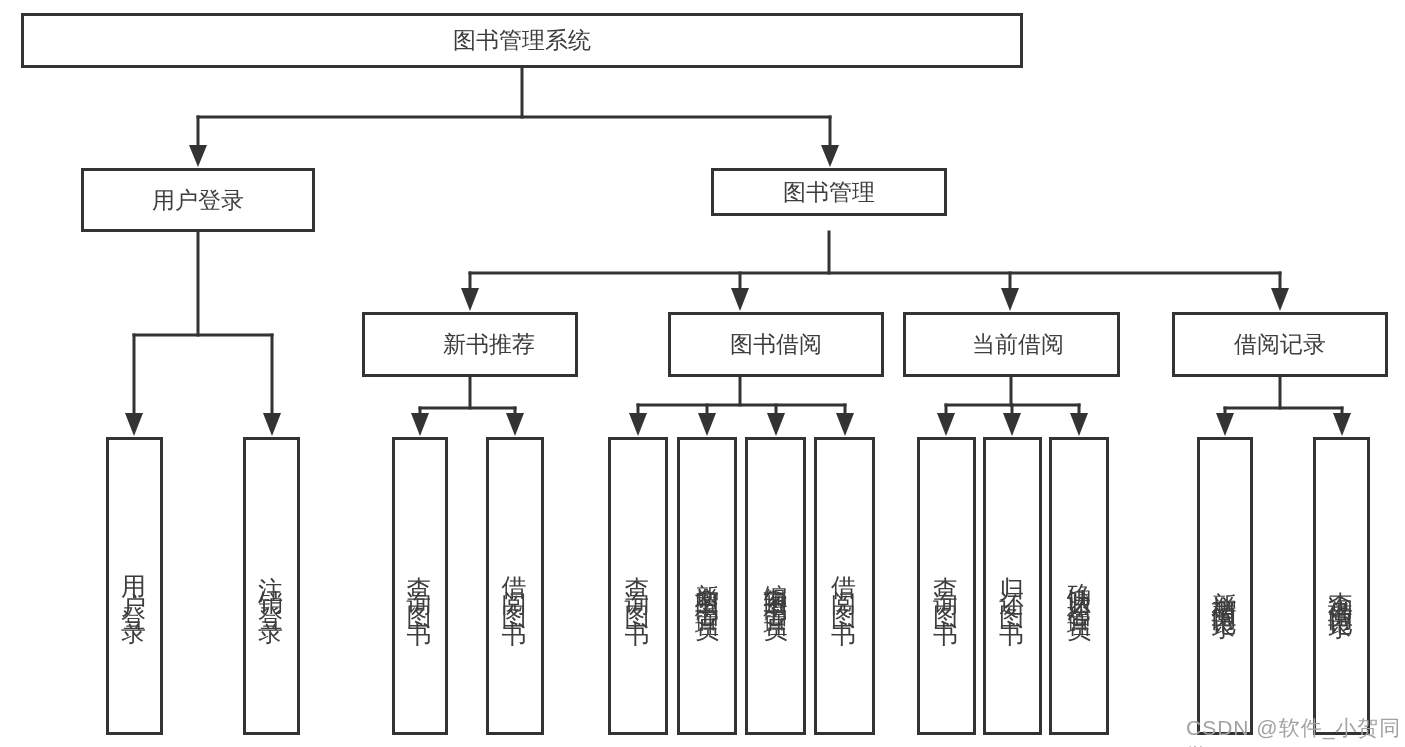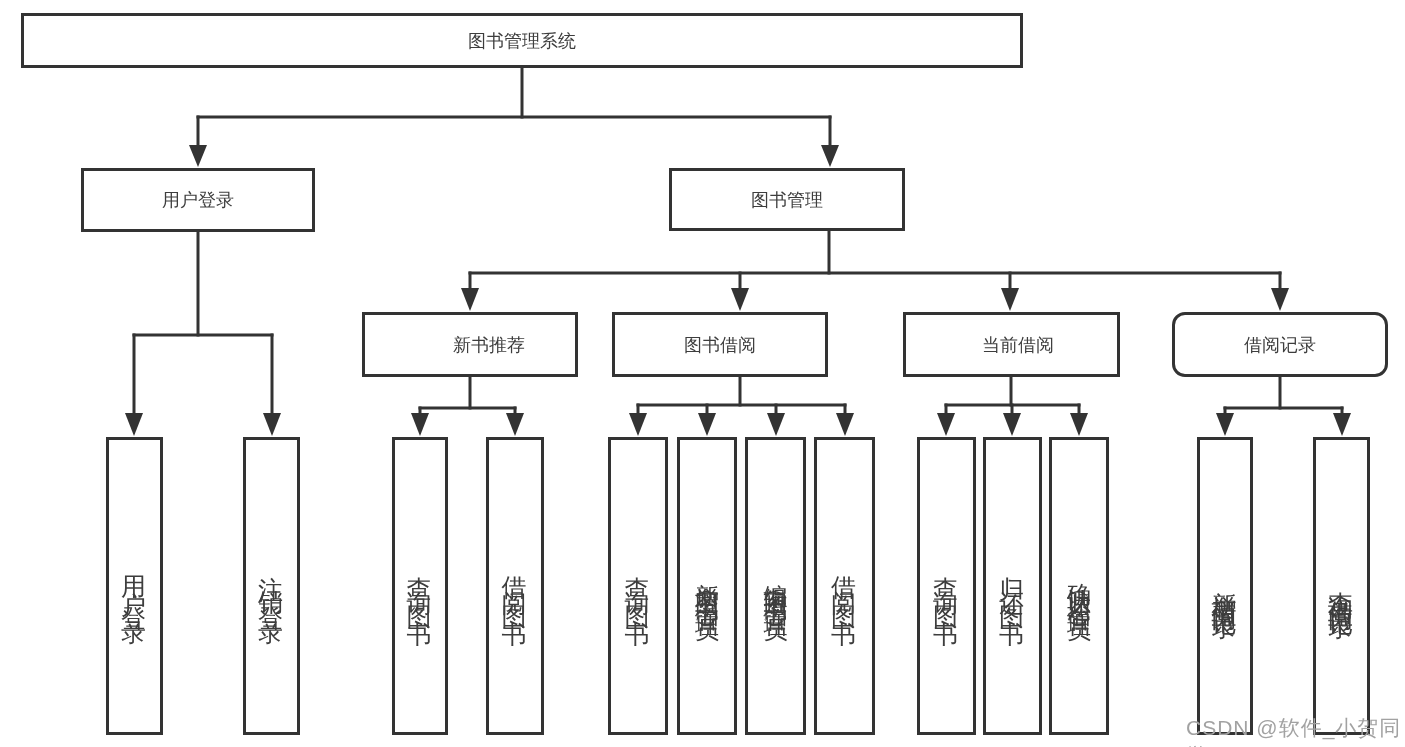--- a/index.html
+++ b/index.html
@@ -11,21 +11,21 @@
     overflow:hidden;
   }
   .wires{position:absolute;left:0;top:0;width:1405px;height:747px;}
   .node{
     position:absolute;
     box-sizing:border-box;
     border:3px solid #333333;
     background:#ffffff;
     display:flex;align-items:center;justify-content:center;
     color:#3d3d3d;
-    font-size:18px;
+    font-size:23px;
     z-index:2;
   }
   .leaf{
     position:absolute;
     box-sizing:border-box;
     border:3px solid #333333;
     background:#ffffff;
     top:437px;height:298px;
     display:flex;align-items:center;justify-content:center;
     color:#3d3d3d;
@@ -128,26 +128,26 @@
         <polygon points="1216,413 1234,413 1225,436" stroke="none"></polygon>
         <line x1="1342" y1="408" x2="1342" y2="414"></line>
         <polygon points="1333,413 1351,413 1342,436" stroke="none"></polygon>
       </g>
     </g>
   </svg>
 
   <div class="node" style="left:21px;top:13px;width:1002px;height:55px;">图书管理系统</div>
 
   <div class="node" style="left:81px;top:168px;width:234px;height:64px;">用户登录</div>
-  <div class="node" style="left:669px;top:168px;width:236px;height:63px;">图书管理</div>
+  <div class="node" style="left:711px;top:168px;width:236px;height:48px;">图书管理</div>
 
   <div class="node" style="left:362px;top:312px;width:216px;height:65px;padding-left:38px;">新书推荐</div>
-  <div class="node" style="left:612px;top:312px;width:216px;height:65px;">图书借阅</div>
+  <div class="node" style="left:668px;top:312px;width:216px;height:65px;">图书借阅</div>
   <div class="node" style="left:903px;top:312px;width:217px;height:65px;padding-left:13px;">当前借阅</div>
-  <div class="node" style="left:1172px;top:312px;width:216px;height:65px;border-radius:13px;">借阅记录</div>
+  <div class="node" style="left:1172px;top:312px;width:216px;height:65px;">借阅记录</div>
 
   <div class="leaf v4" style="left:106px;width:57px;">
     <span>用户登录</span>
   </div>
   <div class="leaf v4" style="left:243px;width:57px;">
     <span>注销登录</span>
   </div>
 
   <div class="leaf v4" style="left:392px;width:56px;">
     <span>查询图书</span>

